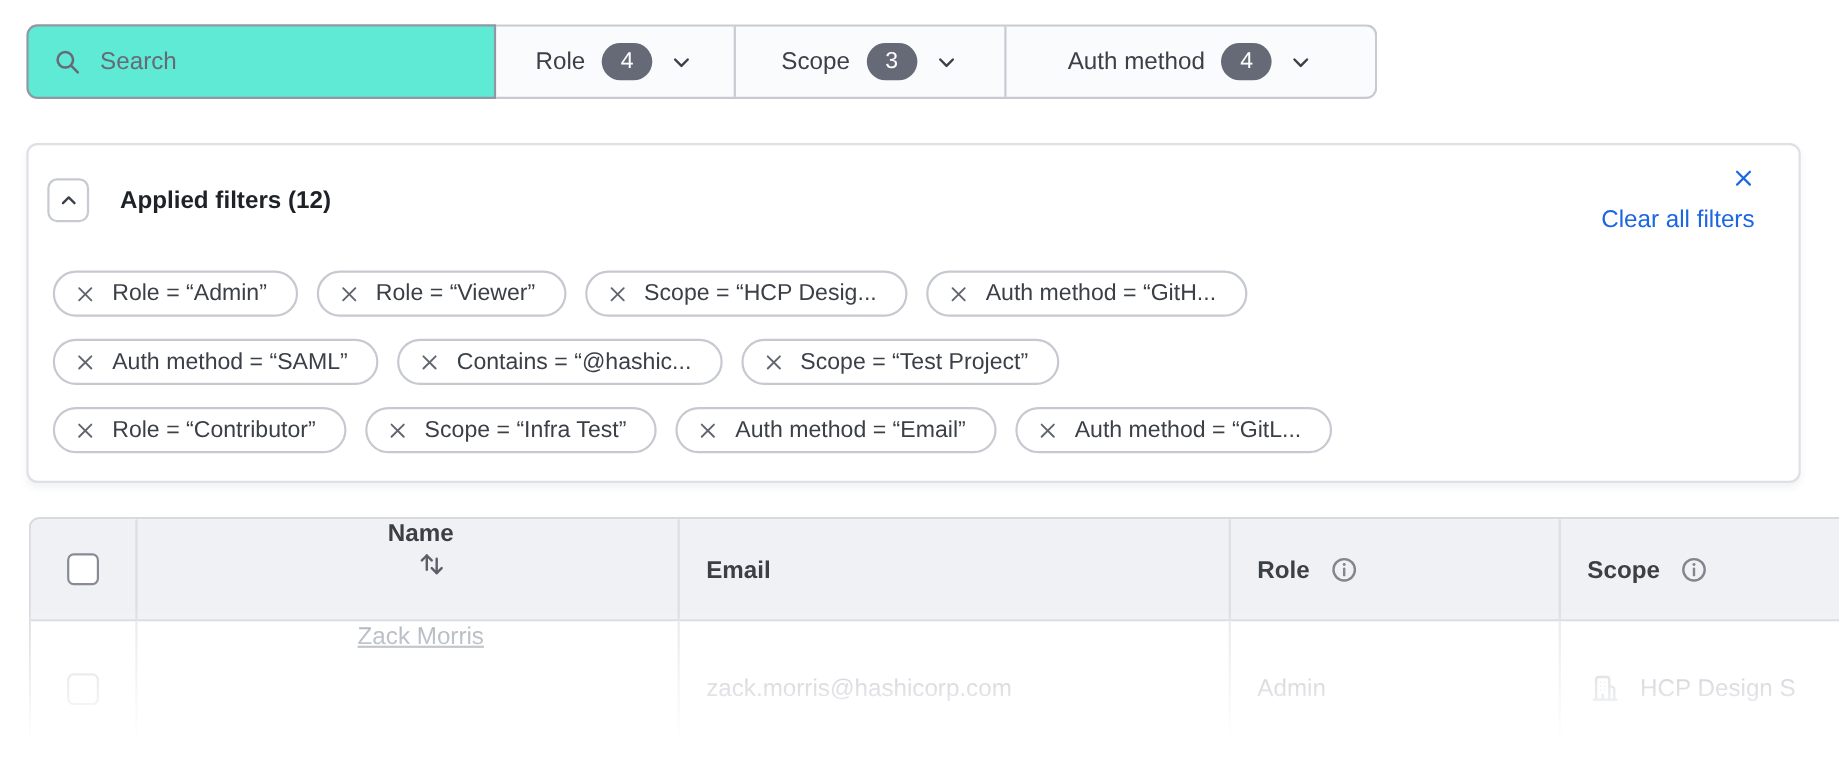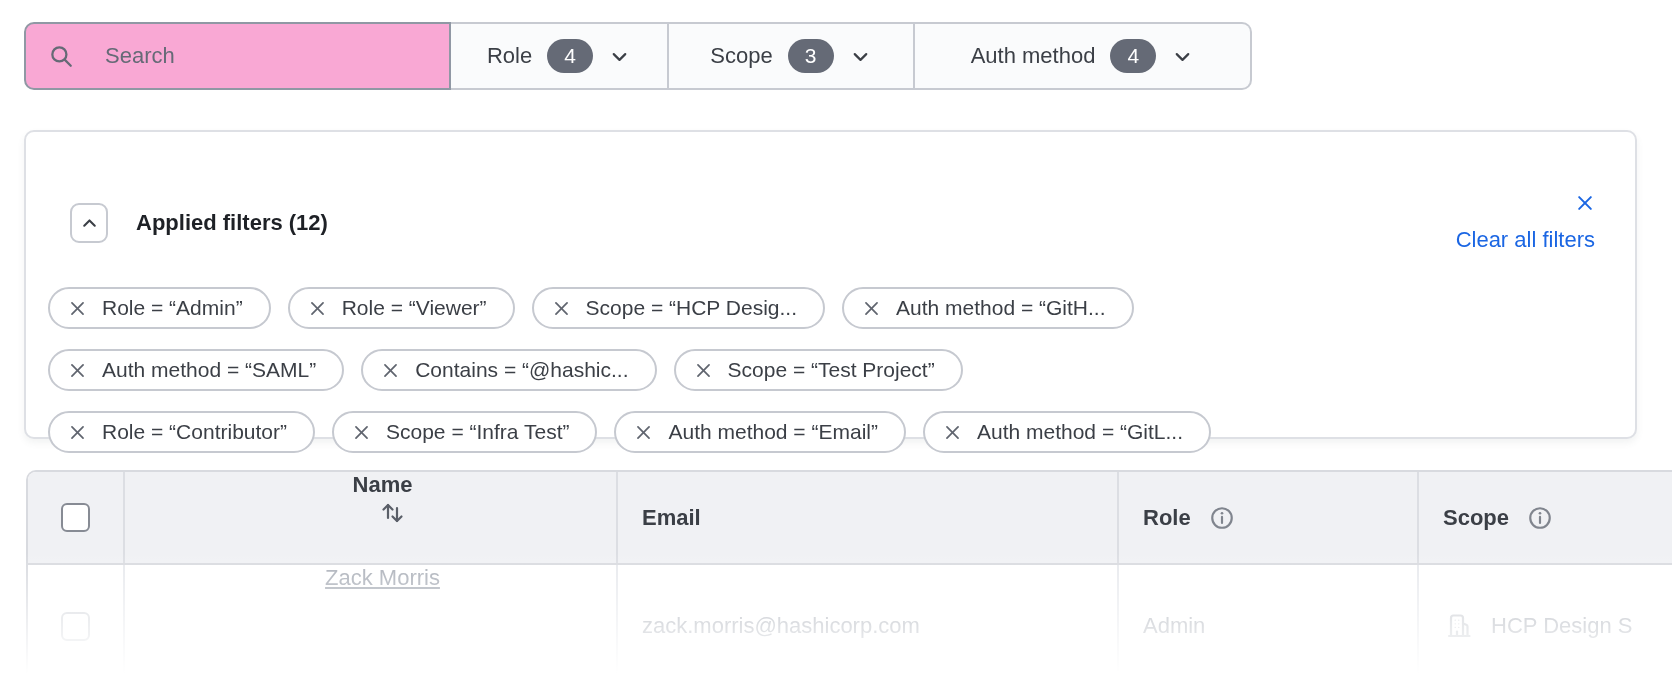--- a/index.html
+++ b/index.html
@@ -1,38 +1,38 @@
 <!DOCTYPE html>
 <html><head>
 <meta charset="utf-8">
 <style>
   * { margin:0; padding:0; box-sizing:border-box; }
   html,body { width:1672px; height:690px; background:#fff; overflow:hidden;
     font-family:"Liberation Sans", sans-serif; color:#3b3f46; position:relative; }
 
   
   .toolbar { position:absolute; left:24px; top:22px; height:68px; display:flex; }
-  .search-seg { width:427px; height:68px; background:#f9a8d4; border:2px solid #9098a4;
-    border-radius:10px 0 0 10px; display:flex; align-items:center; padding:0 22px; gap:31px; position:relative; z-index:2; }
+  .search-seg { width:427px; height:68px; background:#5eead4; border:2px solid #9098a4;
+    border-radius:10px 0 0 10px; display:flex; align-items:center; padding:0 22px; gap:17px; position:relative; z-index:2; }
   .search-seg input { border:none; outline:none; width:100%; font-family:inherit;
     font-size:22px; color:#3b3f46; background:transparent; }
   .search-seg input::placeholder { color:#656a76; opacity:1; }
   .btn-group { display:flex; border:2px solid #c7cad1; border-left:none;
     border-radius:0 10px 10px 0; background:#fafbfc; }
   .filter-btn { display:flex; align-items:center; justify-content:center; gap:15px;
     background:transparent; border:none; font-family:inherit; font-size:22px; color:#3b3f46; cursor:pointer; }
   .filter-btn + .filter-btn { border-left:2px solid #c7cad1; }
   .fb-role { width:216px; } .fb-scope { width:246px; } .fb-auth { width:337px; }
   .badge { background:#656a76; color:#fff; min-width:46px; height:34px; border-radius:17px;
     display:inline-flex; align-items:center; justify-content:center; font-size:21px; font-weight:500; padding:0 12px; }
 
   
   .panel { position:absolute; left:24px; top:130px; width:1613px; height:309px; background:#fff;
     border:2px solid #dee0e5; border-radius:10px; box-shadow:0 4px 7px rgba(93,98,108,.08); }
-  .panel-header { display:flex; align-items:center; padding:20px 40px 0 44px;margin-top:41px; }
+  .panel-header { display:flex; align-items:center; padding:20px 40px 0 17px; }
   .collapse-btn { width:38px; height:40px; border:2px solid #c7cad1; border-radius:9px; background:#fff;
     display:flex; align-items:center; justify-content:center; cursor:pointer; }
   .panel-title { margin-left:28px; font-size:22px; font-weight:700; color:#1e2126; }
   .clear-btn { margin-left:auto; display:flex; align-items:flex-end; gap:14px; background:none; border:none;
     cursor:pointer; font-family:inherit; font-size:22px; font-weight:500; color:#1b66e3;flex-direction:column; }
   .chips { padding:34px 0 0 22px; }
   .chip-row { display:flex; gap:17px; margin-bottom:20px; }
   .chip { height:42px; border:2px solid #c6c9d0; border-radius:21px; background:#fff;
     display:flex; align-items:center; gap:15px; padding:0 26px 0 18px; font-size:21px; color:#3b3f46; white-space:nowrap; }
   .chip-x { background:none; border:none; cursor:pointer; display:flex; align-items:center; }

